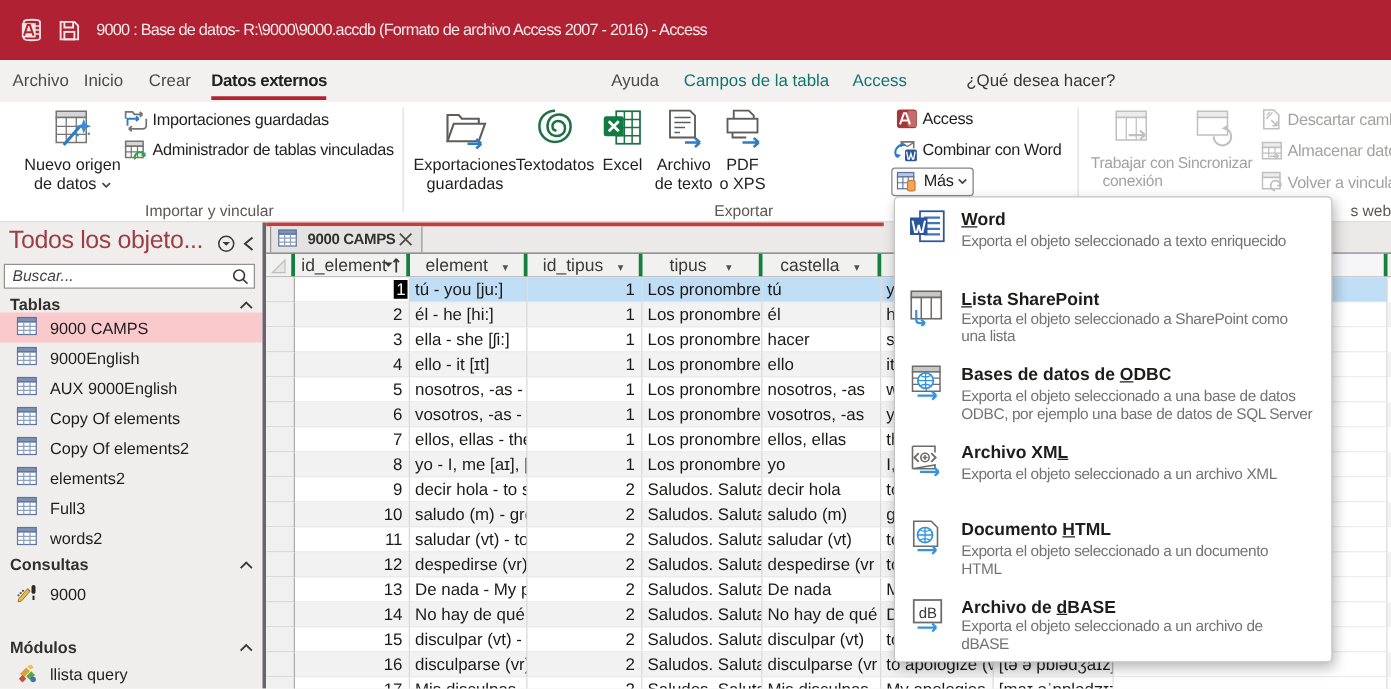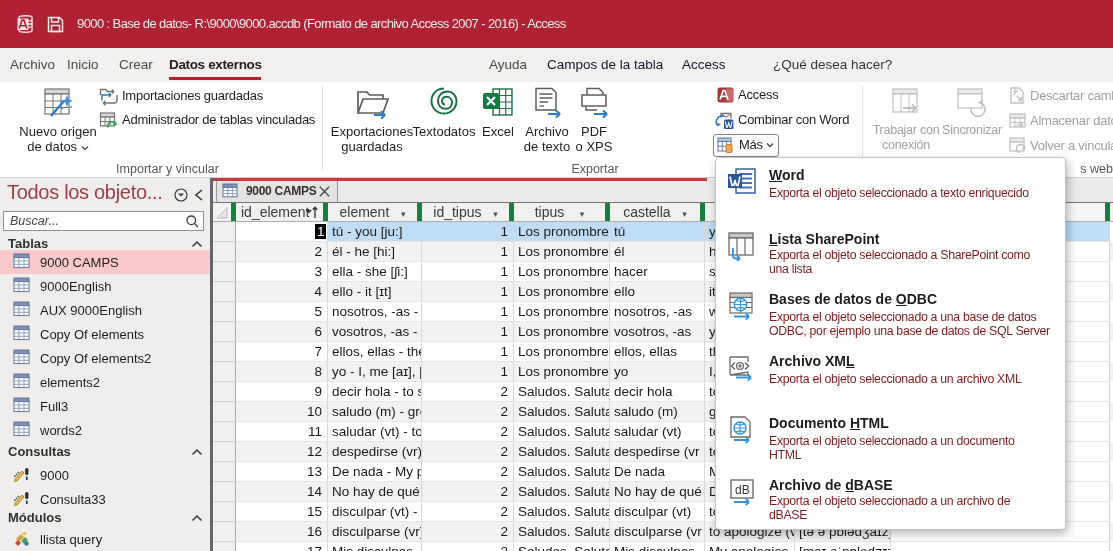--- a/index.html
+++ b/index.html
@@ -6,21 +6,21 @@
 html,body { width:1113px; height:551px; overflow:hidden; }
 body { font-family:"Liberation Sans",sans-serif; background:#fff; }
 #app { position:relative; width:1113px; height:551px; overflow:hidden; background:#fff; }
 .a { position:absolute; }
 
 #titlebar { left:0; top:0; width:1113px; height:48px; background:#B02233; }
 #title { left:77px; top:0; height:48px; line-height:48px; color:#F3EAEA; font-size:13px; letter-spacing:-0.6px; white-space:nowrap; }
 
 #tabrow { left:0; top:48px; width:1113px; height:34px; background:#F2F1F0; }
 .rtab { position:absolute; top:0; height:34px; line-height:33px; font-size:13.5px; color:#4B4A47; white-space:nowrap; }
-.rtab.red { color:#0f172a; }
+.rtab.red { color:#0f766e; }
 
 #ribbon { left:0; top:82px; width:1113px; height:96px; background:#fff; border-bottom:1px solid #D3D1CF; }
 .gsep { position:absolute; top:4px; width:1px; height:84px; background:#E2E0DE; }
 .glabel { position:absolute; top:80px; font-size:12.5px; color:#5A5855; text-align:center; white-space:nowrap; }
 .bigbtn { position:absolute; top:0; text-align:center; font-size:13px; color:#201F1E; }
 .bigbtn .lbl { margin-top:2px; line-height:14.5px; white-space:nowrap; }
 .smallrow { position:absolute; font-size:13px; letter-spacing:-0.25px; color:#201F1E; white-space:nowrap; }
 .gray { color:#A3A2A0 !important; }
 .grayicon { opacity:0.45; filter:grayscale(1); }
 
@@ -36,34 +36,34 @@
 .navitem svg { position:absolute; left:13px; top:3px; }
 
 #split { left:210px; top:0; width:3px; height:373px; background:#66656D; }
 
 #sheet { left:213px; top:0; width:900px; height:373px; background:#ECEAE8; }
 #redline { left:0; top:0; width:494px; height:3px; background:#C03F3D; }
 #doctab { left:3px; top:3px; width:122px; height:21px; background:#E5E3E1; border-left:1px solid #9A9896; border-right:1px solid #9A9896; }
 #doctab .txt { position:absolute; left:29px; top:3px; font-size:12px; letter-spacing:-0.3px; font-weight:bold; color:#33312F; }
 
 #hdr { left:0; top:24px; width:900px; height:20px; background:#F1F1F0; border-top:1px solid #73727D; border-bottom:1px solid #ADADAD; }
-.hcell { position:absolute; top:0; height:18px; line-height:18px; font-size:14px; color:#3A3937; border-right:5px solid #15803d; text-align:center; }
+.hcell { position:absolute; top:0; height:18px; line-height:18px; font-size:14px; color:#3A3937; border-right:3px solid #15803d; text-align:center; }
 
 .row { position:absolute; left:0; width:900px; height:20px; background:#fff; }
 .row.alt { background:#F2F2F2; }
 .cell { position:absolute; top:0; height:20px; line-height:19px; font-size:13.5px; color:#1B1A19; border-right:1px solid #D9D9D9; border-bottom:1px solid #E7E7E7; overflow:hidden; white-space:nowrap; }
 .cell.num { text-align:right; padding-right:5px; }
 .cell.txt { padding-left:4px; }
 .gut { position:absolute; left:0; top:0; width:23px; height:20px; background:#F0F0F0; border-right:1px solid #ABABAB; border-bottom:1px solid #D2D2D2; }
 .sel { background:#BFDDF4 !important; }
 
 #menu { left:715px; top:157px; width:351px; height:373px; background:#fff; border:1px solid #C6C4C2; border-radius:4px; box-shadow:2px 4px 10px rgba(0,0,0,0.28); }
 .mi { position:absolute; left:0; width:349px; }
 .mi .ttl { position:absolute; left:53px; font-size:14px; font-weight:bold; color:#1E1D1C; white-space:nowrap; }
-.mi .dsc { position:absolute; left:53px; font-size:12.3px; letter-spacing:-0.3px; color:#7f1d1d; line-height:14.4px; white-space:nowrap; }
+.mi .dsc { position:absolute; left:53px; font-size:12.3px; letter-spacing:-0.3px; color:#737373; line-height:14.4px; white-space:nowrap; }
 .mi svg { position:absolute; left:11px; }
 .mi .ttl u { text-decoration:underline; }
 </style>
 </head>
 <body>
 <div id="app">
 
 <div class="a" id="titlebar">
   <svg class="a" style="left:15px;top:14px" width="20" height="20" viewBox="0 0 20 20">
     <path d="M4 3.5 Q4 1.8 10.5 1.8 Q17 1.8 17 3.5 L17 16.5 Q17 18.2 10.5 18.2 Q4 18.2 4 16.5 Z" fill="none" stroke="#F1E3E3" stroke-width="1.5"></path>
@@ -333,32 +333,20 @@
       <svg width="18" height="17" viewBox="0 0 18 17">
             <path d="M2 13 L9 5 L11 7 L4 15 L1.5 15.5 Z" fill="#E8B84B" stroke="#9C7A2A" stroke-width="0.8"></path>
             <path d="M9 5 L11 7" stroke="#9C7A2A"></path>
             <circle cx="1.8" cy="10.2" r="0.9" fill="#555"></circle>
             <circle cx="3.6" cy="8.4" r="0.9" fill="#555"></circle>
             <circle cx="5.4" cy="6.6" r="0.9" fill="#555"></circle>
             <rect x="12.2" y="2" width="3.2" height="7" rx="1.5" fill="#2B2B2B"></rect>
             <rect x="13" y="10.5" width="1.6" height="3.5" fill="#2B2B2B"></rect>
           </svg>
       <div class="txt">9000</div>
-    </div>
-    <div class="navitem" style="top:309px">
-      <svg width="18" height="17" viewBox="0 0 18 17">
-            <path d="M2 13 L9 5 L11 7 L4 15 L1.5 15.5 Z" fill="#E8B84B" stroke="#9C7A2A" stroke-width="0.8"></path>
-            <path d="M9 5 L11 7" stroke="#9C7A2A"></path>
-            <circle cx="1.8" cy="10.2" r="0.9" fill="#555"></circle>
-            <circle cx="3.6" cy="8.4" r="0.9" fill="#555"></circle>
-            <circle cx="5.4" cy="6.6" r="0.9" fill="#555"></circle>
-            <rect x="12.2" y="2" width="3.2" height="7" rx="1.5" fill="#2B2B2B"></rect>
-            <rect x="13" y="10.5" width="1.6" height="3.5" fill="#2B2B2B"></rect>
-          </svg>
-      <div class="txt">Consulta33</div>
     </div>
     <div class="navsec" style="top:332px">Módulos</div>
     <svg class="a" style="left:191px;top:336px" width="12" height="8" viewBox="0 0 12 8">
           <path d="M1.5 6.5 L6 2 L10.5 6.5" fill="none" stroke="#3A3938" stroke-width="1.5"></path>
         </svg>
     <div class="navitem" style="top:349px">
       <svg width="18" height="17" viewBox="0 0 18 17">
             <path d="M3 9 L8 4 L11 7 L6 12 Z" fill="#D9A33C"></path>
             <path d="M8 11 L12 7 L15 10 L11 14 Z" fill="#58A54B"></path>
             <path d="M2 13 L5 10 L8 13 L5 16 Z" fill="#C84C3F"></path>

